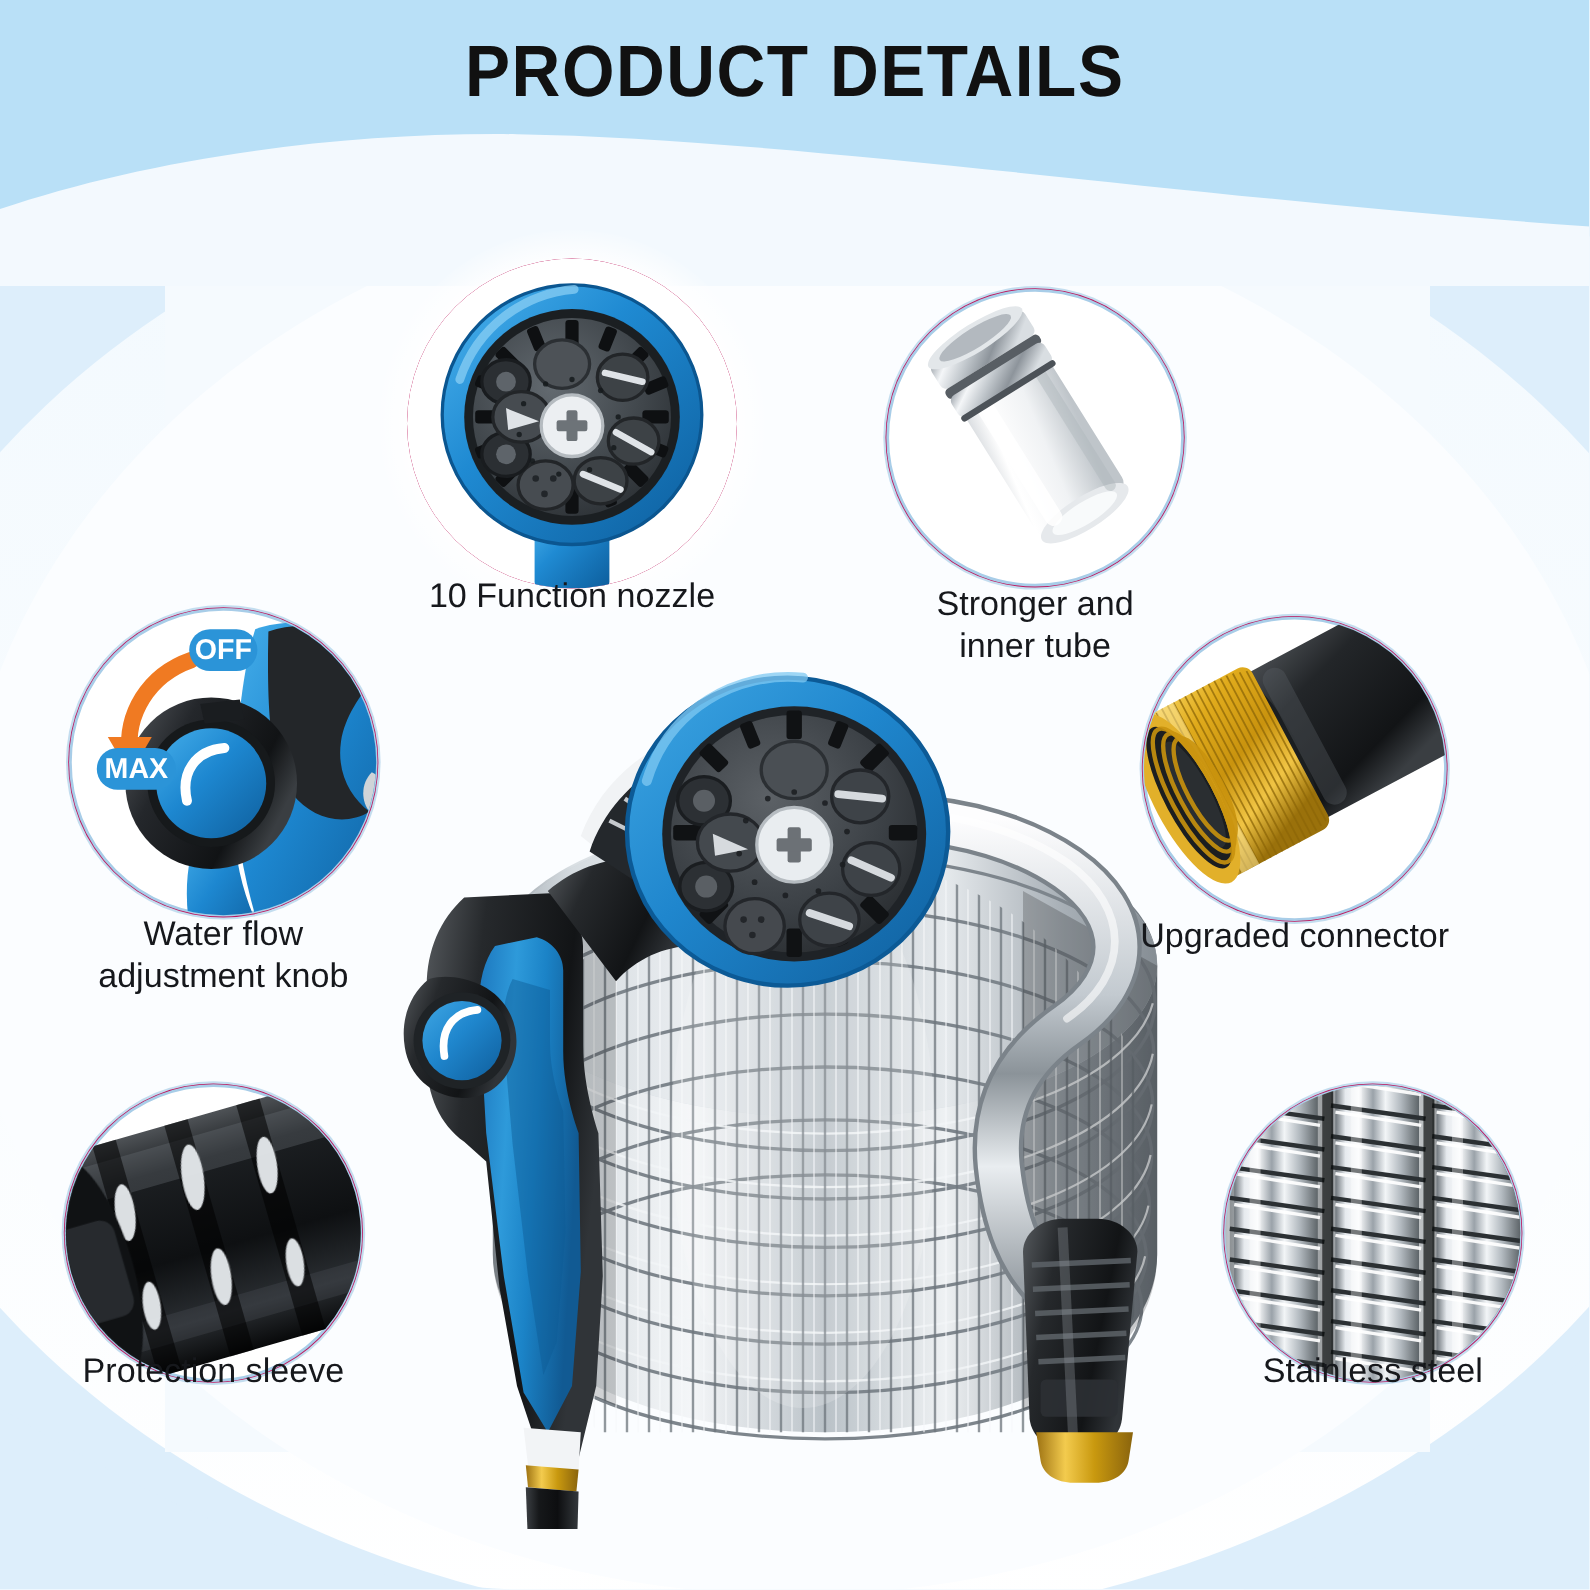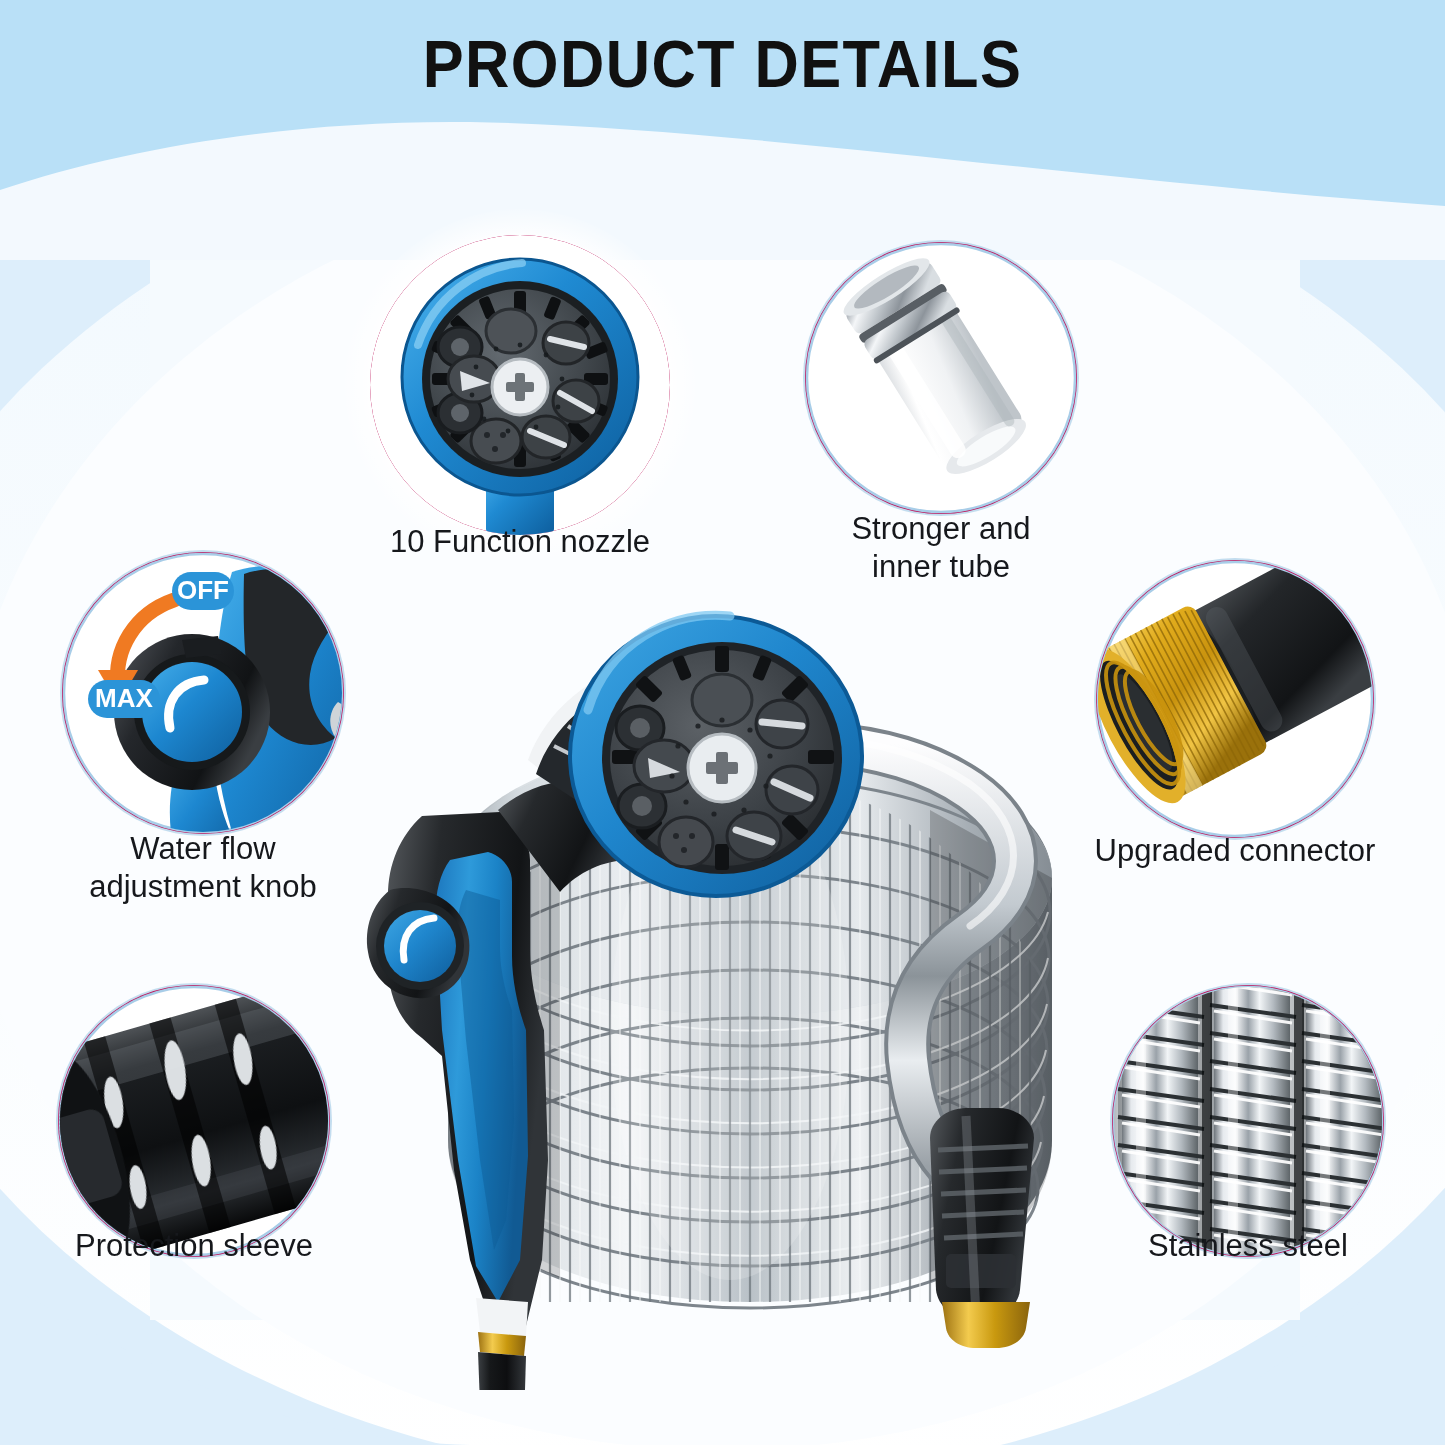--- a/index.html
+++ b/index.html
@@ -470,21 +470,21 @@
             <circle cx="102" cy="160" r="2.4"></circle>
           <circle cx="106" cy="132" r="2.4"></circle>
             <circle cx="126" cy="114" r="2.4"></circle>
         </g>
         <path d="M48,110 C64,62 106,32 152,28" fill="none" stroke="#8ed2f5" stroke-width="8" stroke-linecap="round" opacity="0.7"></path>
       </svg>
     </div>
     <div class="caption" style="top:288px;">10 Function nozzle</div>
   </div>
 
-  <div class="feature" style="left:805px;top:242px;">
+  <div class="feature" style="left:805px;top:262px;">
     <div class="bubble" style="width:272px;height:272px;">
       <svg width="272" height="272" viewBox="0 0 272 272">
         <defs>
           <linearGradient id="tubeG" x1="0" y1="0" x2="1" y2="0.25">
             <stop offset="0" stop-color="#d4d8dc"></stop>
             <stop offset="0.22" stop-color="#ffffff"></stop>
             <stop offset="0.62" stop-color="#f0f2f4"></stop>
             <stop offset="1" stop-color="#bfc5ca"></stop>
           </linearGradient>
           <linearGradient id="ferruleG" x1="0" y1="0" x2="1" y2="0.35">
@@ -567,21 +567,21 @@
         <g>
           <rect x="26" y="128" width="72" height="38" rx="19" fill="#2b94d8"></rect>
           <text x="62" y="155" text-anchor="middle" font-family="Liberation Sans, sans-serif" font-size="26" font-weight="bold" fill="#ffffff">MAX</text>
         </g>
       </svg>
     </div>
     <div class="caption" style="top:278px;">Water flow
 adjustment knob</div>
   </div>
 
-  <div class="feature" style="left:1096px;top:560px;">
+  <div class="feature" style="left:1038px;top:560px;">
     <div class="bubble" style="width:278px;height:278px;">
       <svg width="278" height="278" viewBox="0 0 278 278">
         <defs>
           <linearGradient id="cBrass" x1="0" y1="0" x2="0.3" y2="1">
             <stop offset="0" stop-color="#f7d35c"></stop>
             <stop offset="0.25" stop-color="#e0ab1c"></stop>
             <stop offset="0.55" stop-color="#c9930e"></stop>
             <stop offset="0.8" stop-color="#f0c444"></stop>
             <stop offset="1" stop-color="#9a710b"></stop>
           </linearGradient>

